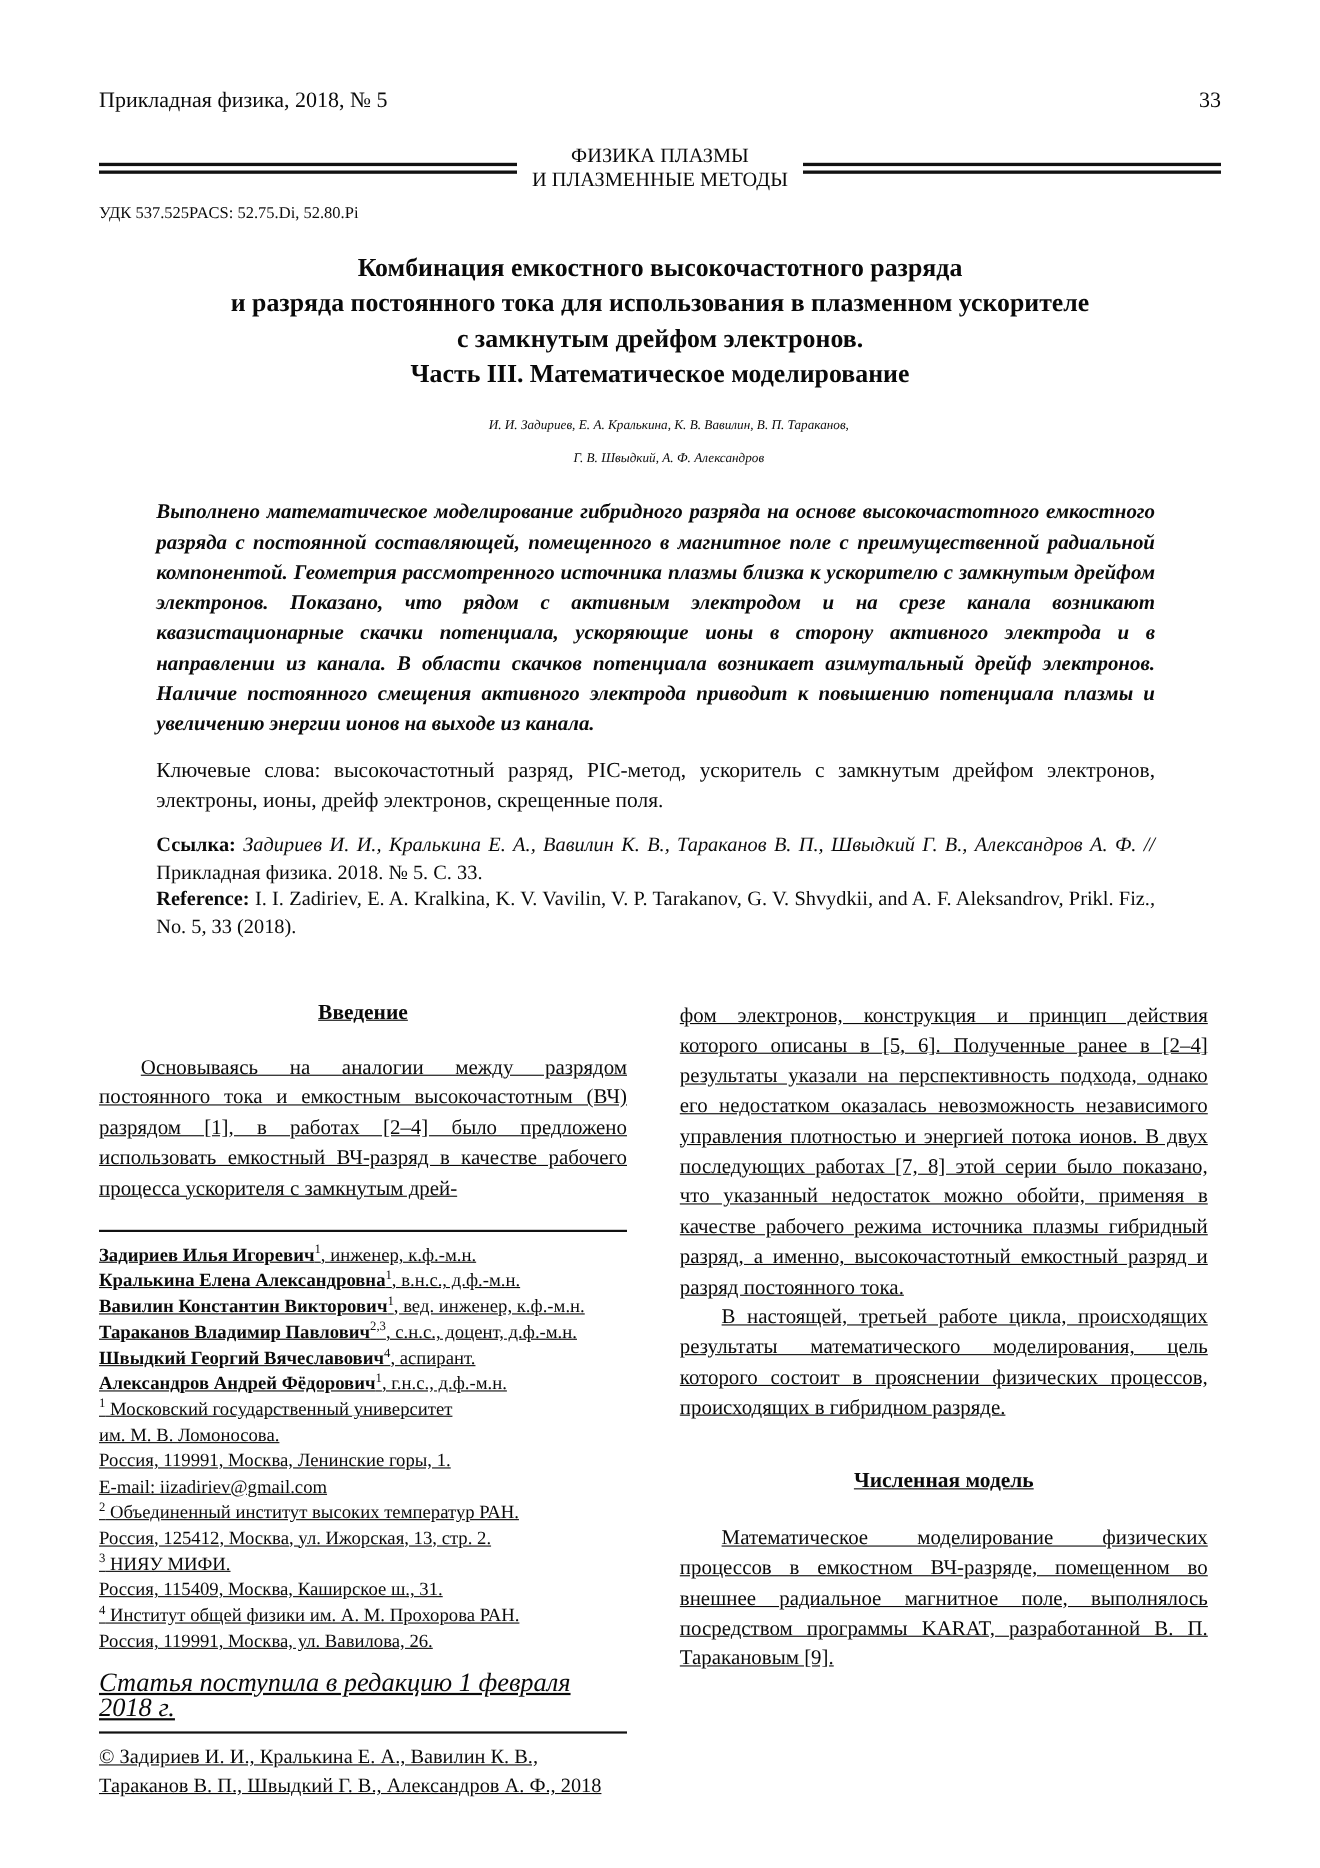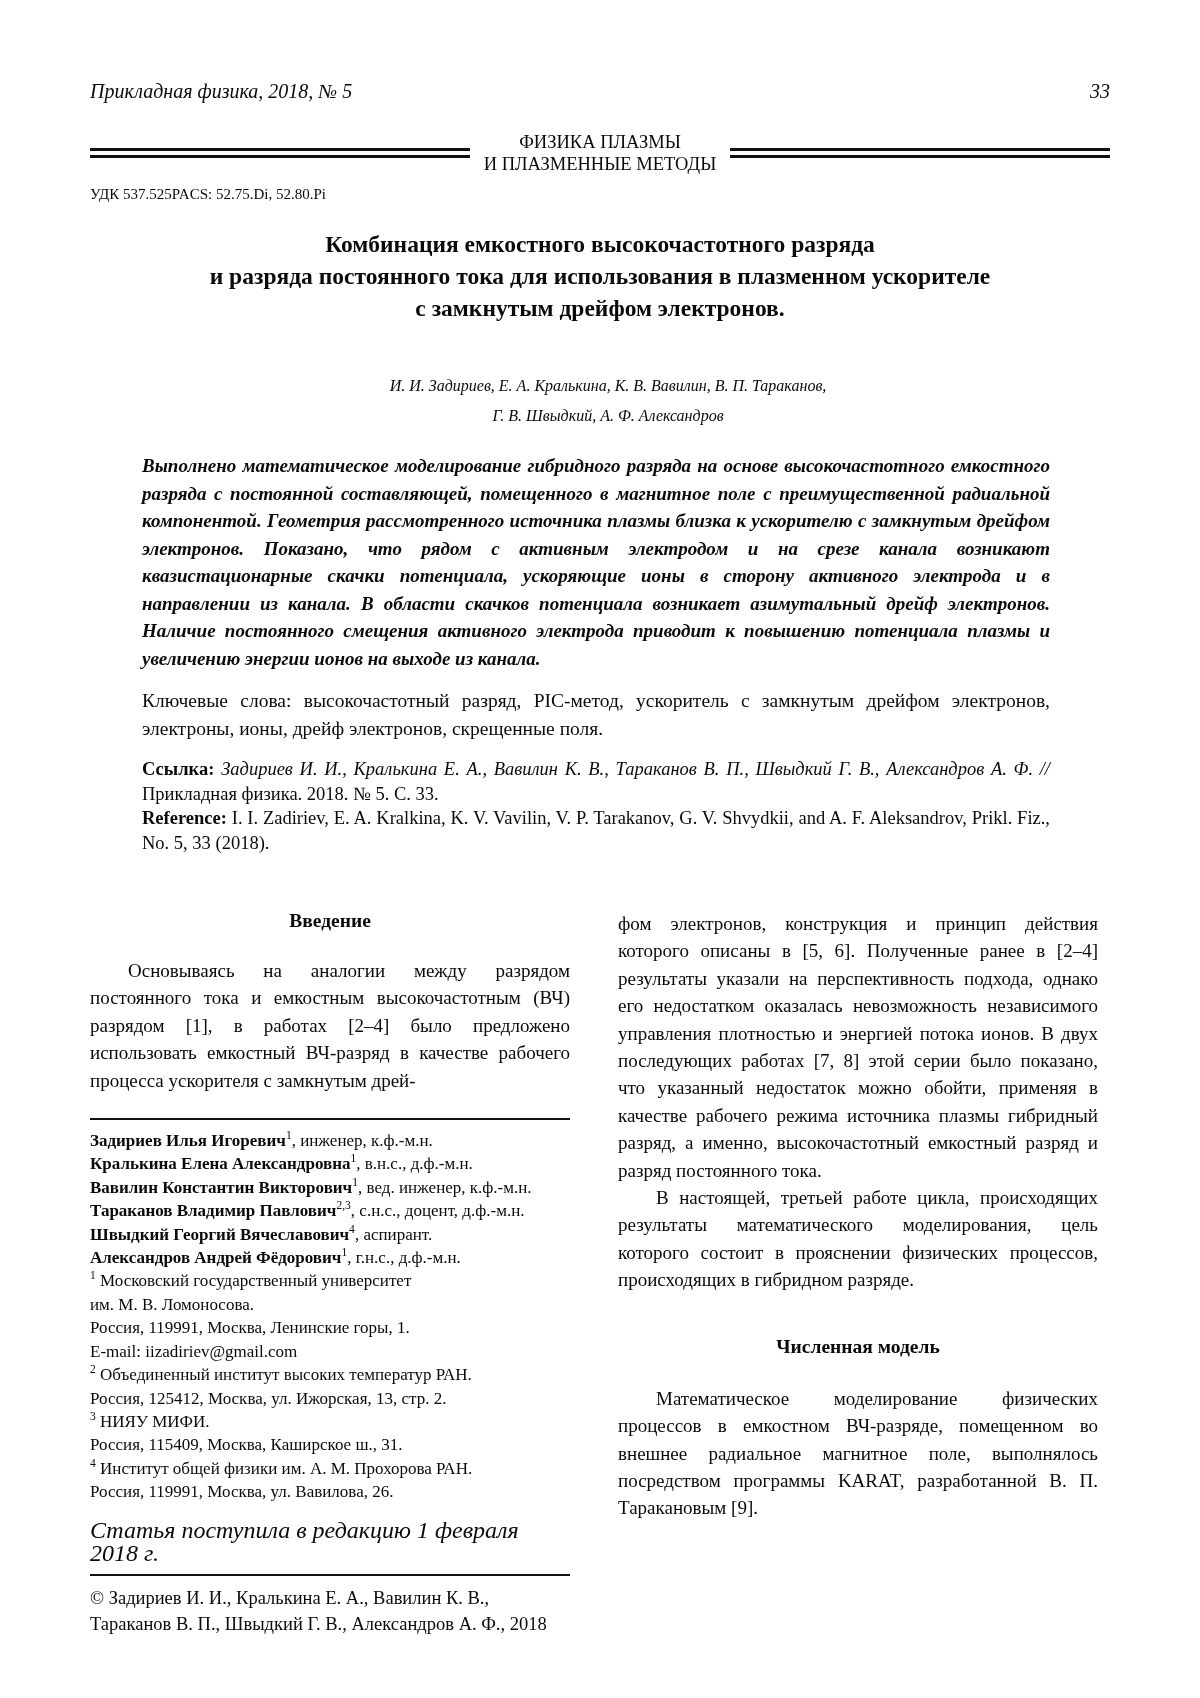--- a/index.html
+++ b/index.html
@@ -10,21 +10,21 @@
     background: #ffffff;
     color: #0a0a0a;
     font-family: "Liberation Serif", "DejaVu Serif", serif;
     overflow: hidden;
   }
 
   
   .header-row {
     position: absolute; top: 80px; left: 90px; right: 90px;
     display: flex; justify-content: space-between;
-    font-style: italic; font-size: 20px;
+    font-size: 20px;
   }
 
   
   .banner {
     position: absolute; top: 131px; left: 90px; right: 90px;
     display: flex; align-items: center;
   }
   .double-rule {
     flex: 1 1 auto; height: 10px; box-sizing: border-box;
     border-top: 3px solid #111; border-bottom: 3px solid #111;
@@ -42,21 +42,21 @@
 
   .article-title {
     position: absolute; top: 228px; left: 90px; right: 90px;
     text-align: center; font-weight: bold;
     font-size: 23.5px; line-height: 32px;
   }
 
   .authors-block {
     position: absolute; top: 371px; left: 90px; right: 74px;
     text-align: center; font-style: italic;
-    font-size: 16px; line-height: 30px;
+    font-size: 12px; line-height: 30px;
   }
 
   .abstract-block {
     position: absolute; top: 452px; left: 142px; right: 150px;
     font-weight: bold; font-style: italic;
     font-size: 19px; line-height: 27.5px;
     text-align: justify;
   }
 
   .keywords-block {
@@ -68,21 +68,21 @@
   .citation-block {
     position: absolute; top: 757px; left: 142px; right: 150px;
     font-size: 18.5px; line-height: 24.6px; text-align: justify;
   }
   .citation-block p { margin: 0; }
   .cite-authors { font-style: italic; }
 
   
   .columns {
     position: absolute; top: 910px; left: 90px; right: 102px;
-    display: flex; gap: 48px;
+    display: flex; gap: 48px; text-decoration: underline;
   }
   .col { flex: 1 1 0; min-width: 0; }
 
   .col-heading {
     text-align: center; font-weight: bold;
     font-size: 19.5px; margin: 0 0 25px 0;
   }
   .body-par {
     font-size: 19px; line-height: 27.4px;
     text-align: justify; text-indent: 38px; margin: 0;
@@ -128,20 +128,21 @@
 
   <div class="codes-row">
     <span>УДК 537.525</span>
     <span>PACS: 52.75.Di, 52.80.Pi</span>
   </div>
 
   <div class="article-title">
     <div>Комбинация емкостного высокочастотного разряда</div>
     <div>и разряда постоянного тока для использования в плазменном ускорителе</div>
     <div>с замкнутым дрейфом электронов.</div>
+    <div>Часть III. Математическое моделирование</div>
   </div>
 
   <div class="authors-block">
     <div>И. И. Задириев, Е. А. Кралькина, К. В. Вавилин, В. П. Тараканов,</div>
     <div>Г. В. Швыдкий, А. Ф. Александров</div>
   </div>
 
   <div class="abstract-block">
     <span>Выполнено математическое моделирование гибридного разряда на основе высокочастотного емкостного разряда с постоянной составляющей, помещенного в магнитное поле с преимущественной радиальной компонентой. Геометрия рассмотренного источника плазмы близка к ускорителю с замкнутым дрейфом электронов. Показано, что рядом с активным электродом и на срезе канала возникают квазистационарные скачки потенциала, ускоряющие ионы в сторону активного электрода и в направлении из канала. В области скачков потенциала возникает азимутальный дрейф электронов. Наличие постоянного смещения активного электрода приводит к повышению потенциала плазмы и увеличению энергии ионов на выходе из канала.</span>
   </div>

